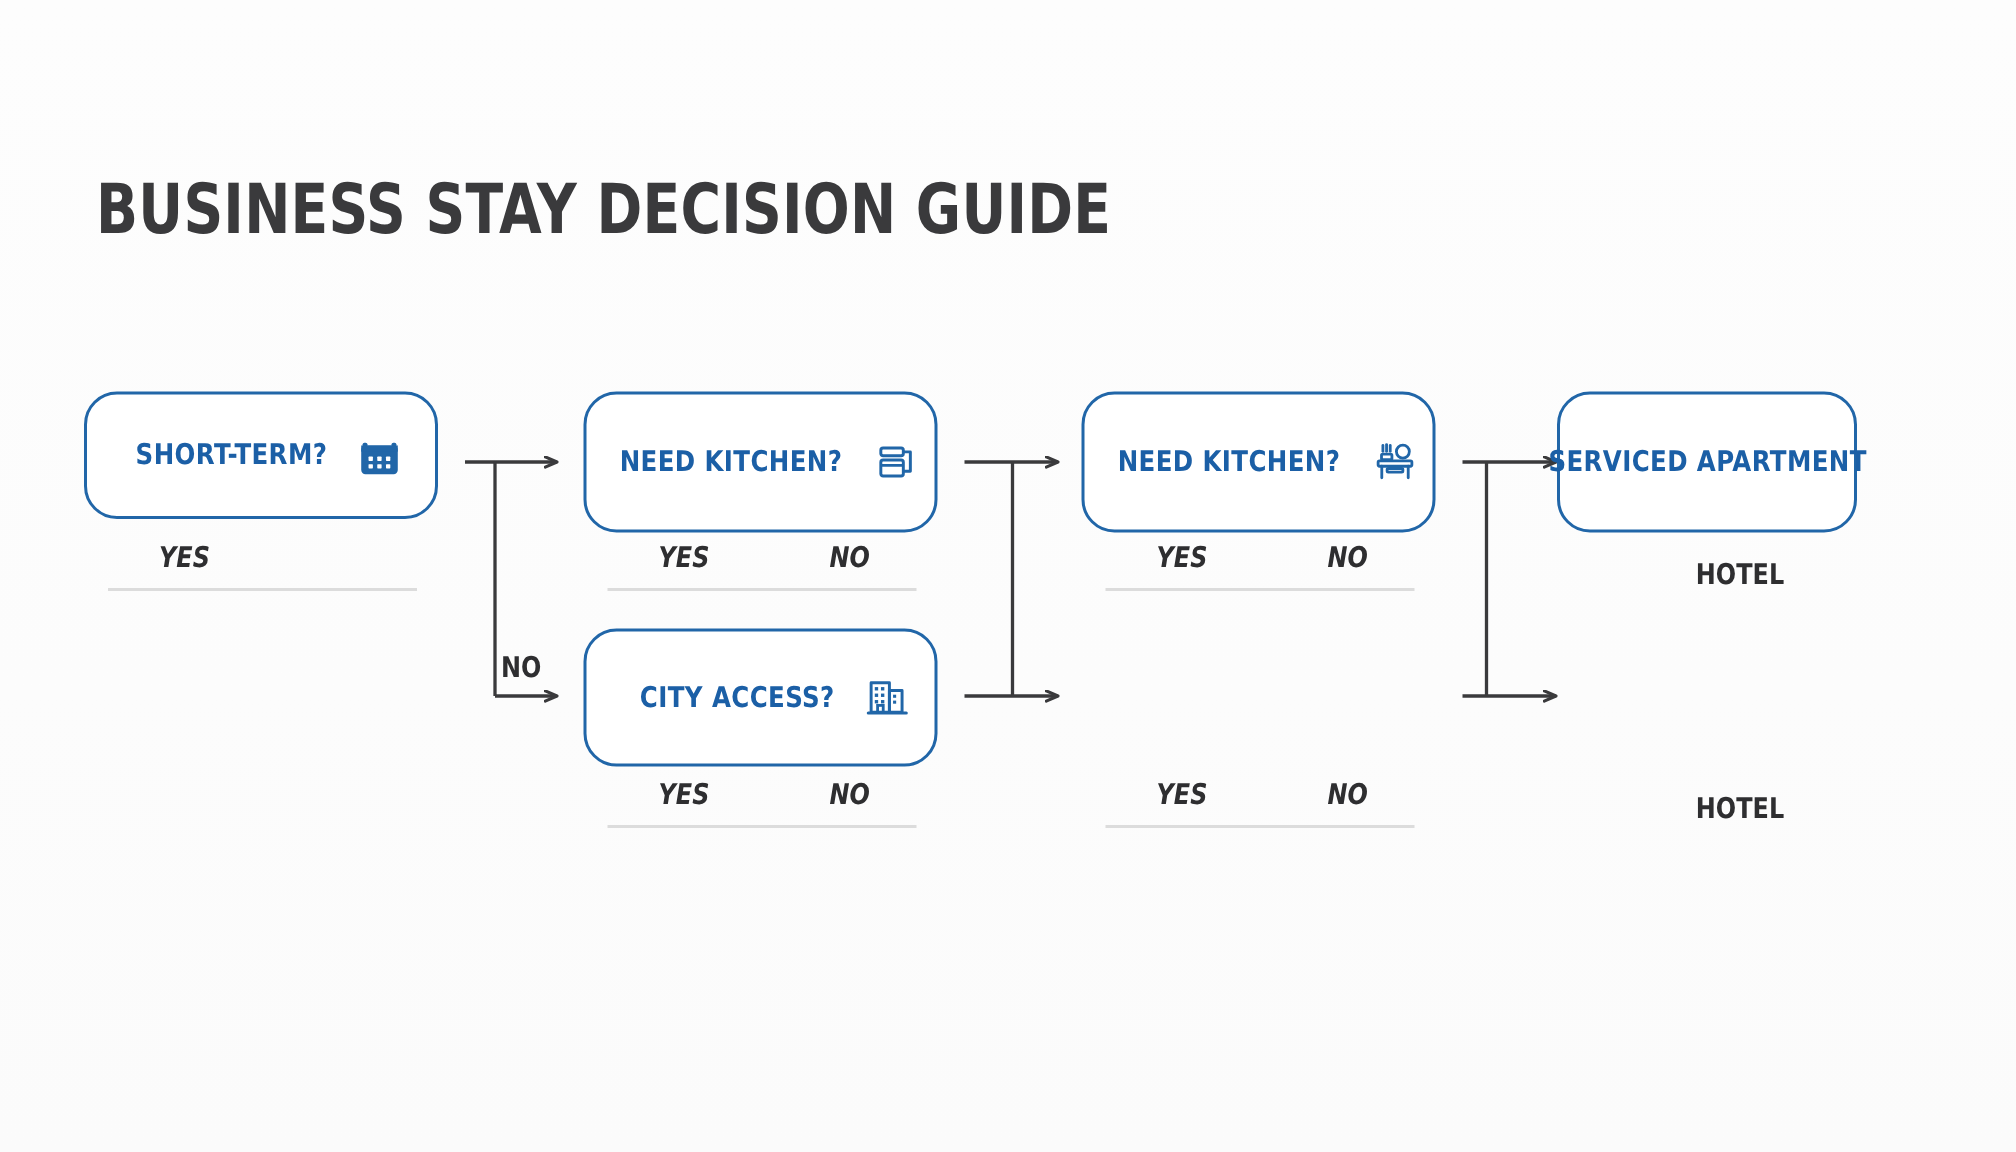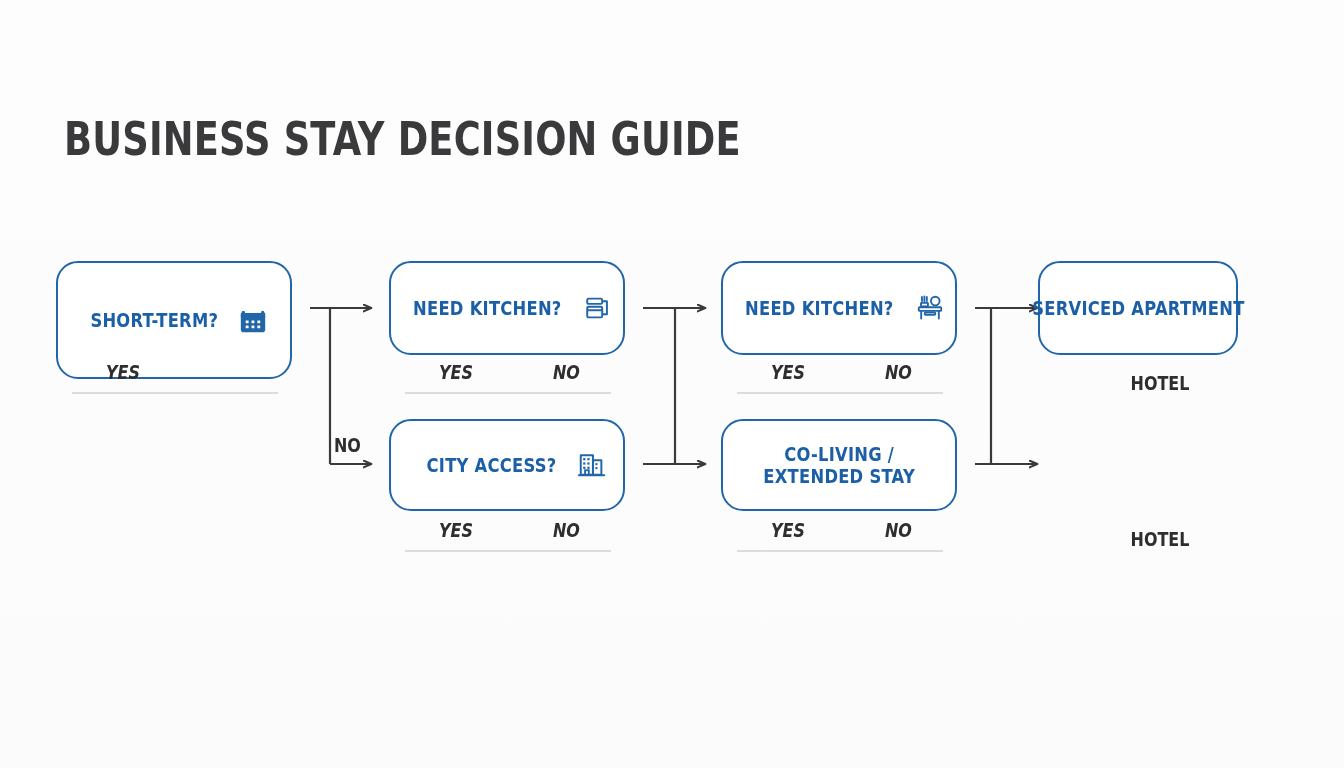--- a/index.html
+++ b/index.html
@@ -146,21 +146,21 @@
 
     <g stroke="#3a3a3c" stroke-width="2.2" fill="none">
       <path d="M975,308 L1037,308" marker-end="url(#arw)"></path>
       <path d="M975,464 L1037,464" marker-end="url(#arw)"></path>
       <path d="M991,308 L991,464"></path>
     </g>
   </svg>
 
   <div class="branch-label" style="left:334px; top:434px;">NO</div>
 
-  <div class="node" style="left:56px; top:261px; width:236px; height:118px;">
+  <div class="node" style="left:56px; top:261px; width:236px; height:85px;">
     <span class="node-label">SHORT-TERM?</span>
     <svg class="node-icon" viewBox="0 0 32 32">
       <rect x="4" y="6.5" width="3.4" height="5" rx="1.2" fill="#2166a8"></rect>
       <rect x="24.6" y="6.5" width="3.4" height="5" rx="1.2" fill="#2166a8"></rect>
       <rect x="3" y="8.5" width="26" height="20.5" rx="3" fill="#2166a8"></rect>
       <rect x="5.6" y="14.6" width="20.8" height="11.8" fill="#ffffff" opacity="0"></rect>
       <g fill="#ffffff">
         <rect x="8.2" y="16.4" width="3.1" height="3.1" rx="0.5"></rect>
         <rect x="14.4" y="16.4" width="3.1" height="3.1" rx="0.5"></rect>
         <rect x="20.6" y="16.4" width="3.1" height="3.1" rx="0.5"></rect>
@@ -235,26 +235,20 @@
         <rect x="10.4" y="20.6" width="11.2" height="2.6" rx="0.8"></rect>
       </g>
     </svg>
   </div>
   <div class="answers" style="left:737px; top:361px; width:208px; height:34px;">
     <span class="ans" style="left:34px;">YES</span>
     <span class="ans" style="left:148px;">NO</span>
   </div>
   <div class="rule" style="left:737px; top:392px; width:206px;"></div>
 
-  <div class="node" style="left:721px; top:419px; width:236px; height:92px;">
-    <span class="node-label two-line">
-      <span>CO-LIVING /</span><br>
-      <span>EXTENDED STAY</span>
-    </span>
-  </div>
   <div class="answers" style="left:737px; top:519px; width:208px; height:34px;">
     <span class="ans" style="left:34px;">YES</span>
     <span class="ans" style="left:148px;">NO</span>
   </div>
   <div class="rule" style="left:737px; top:550px; width:206px;"></div>
 
   <div class="node" style="left:1038px; top:261px; width:200px; height:94px;">
     <span class="node-label">SERVICED APARTMENT</span>
   </div>
   <div class="caption" style="left:1038px; top:372px; width:244px;">HOTEL</div>

